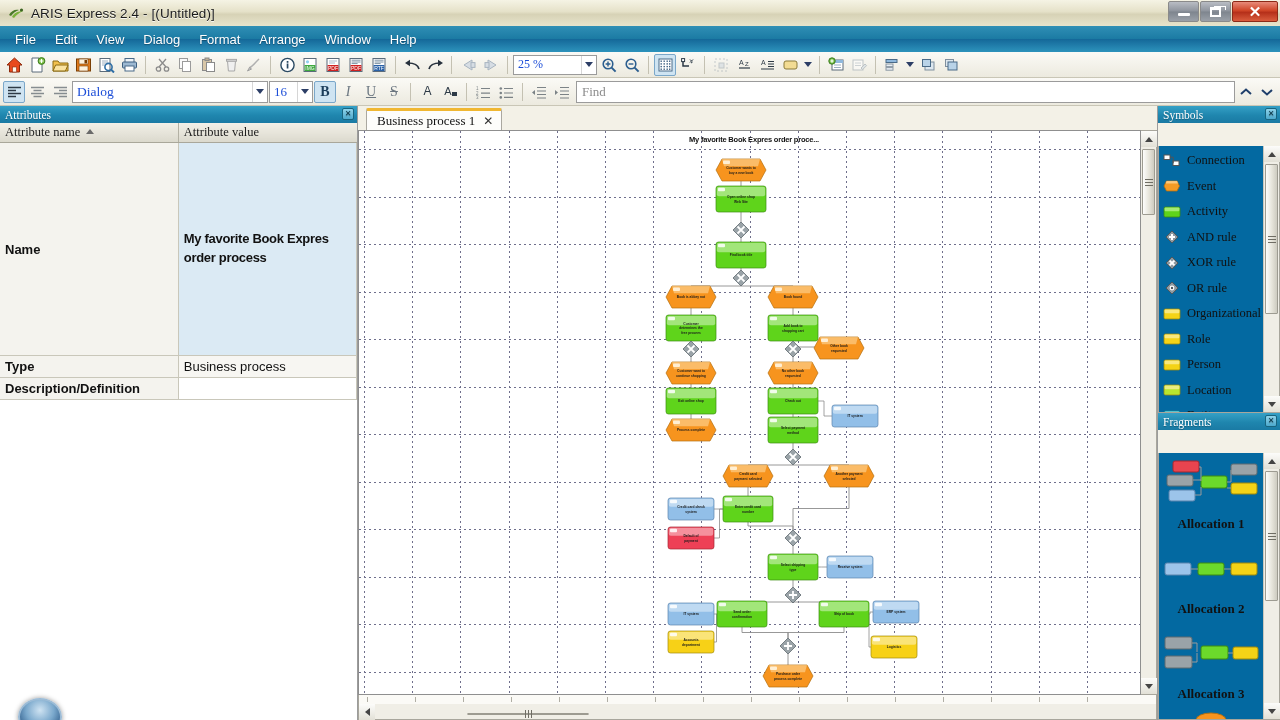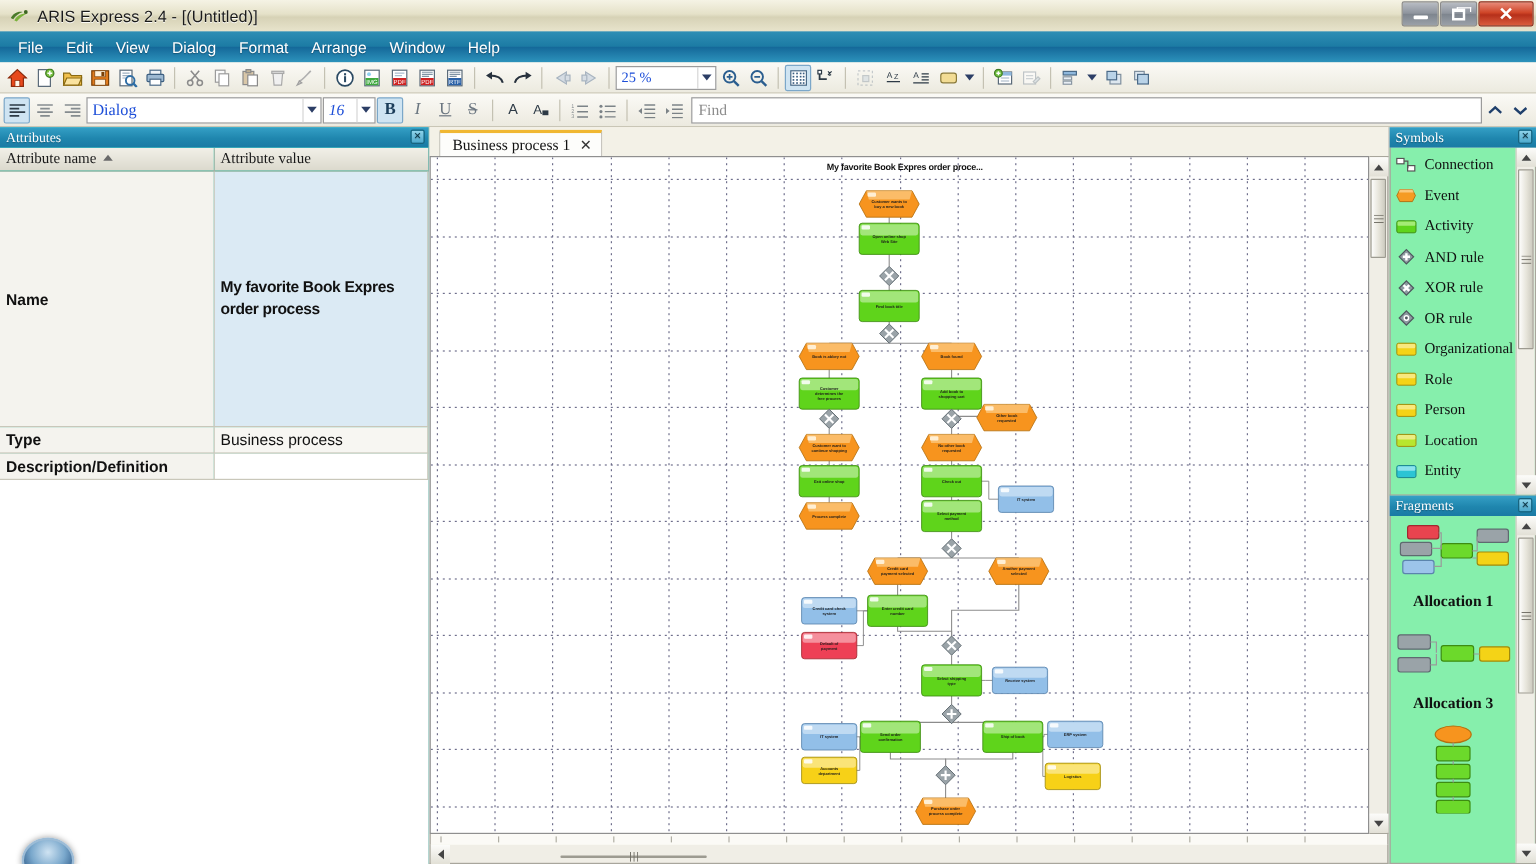--- a/index.html
+++ b/index.html
@@ -108,21 +108,21 @@
   .combo .val { padding: 0 4px; flex: 1; white-space: nowrap; overflow: hidden;
                 font-family: "Liberation Serif", serif; }
   .combo .arw {
     width: 15px; display: flex; align-items: center; justify-content: center;
     border-left: 1px solid #d6d6d6; height: 100%;
   }
   .caret-dn { width: 0; height: 0; border-left: 4px solid transparent;
               border-right: 4px solid transparent; border-top: 5px solid #2c3e66; }
   #zoomcombo { width: 84px; }
   #fontcombo { width: 196px; height: 22px; }
-  #sizecombo { width: 44px; height: 22px; font-style: italic; }
+  #sizecombo { width: 44px; height: 22px; }
   #findbox {
     flex: 1; height: 22px; border: 1px solid #9b9b9b; background: #fff;
     display: flex; align-items: center; padding: 0 5px; margin-left: 2px;
   }
   #findbox .ph { font-size: 13px; color: #8c8c8c; font-family: "Liberation Serif", serif; }
   .chev { width: 20px; height: 22px; display: flex; align-items: center; justify-content: center; }
   .chev svg { display: block; }
 
   
   #body { flex: 1; display: flex; min-height: 0; background: #f3f1e7; }
@@ -240,21 +240,21 @@
   .tri.lt { border-top: 4px solid transparent; border-bottom: 4px solid transparent; border-right: 5px solid #444; }
   #hruler { height: 9px; flex: none; background: #fbfaf6;
             border-left: 1px solid #a8a69c; border-right: 1px solid #a8a69c;
             position: relative; overflow: hidden; }
   #hruler i { position: absolute; top: 2px; width: 1px; height: 5px; background: #b0aea4; }
 
   
   #right { width: 122px; flex: none; display: flex; flex-direction: column;
            background: #f3f1e7; }
   .symlist { flex: 1; display: flex; min-height: 0;
-             background: #86efac; border: 1px solid #a8a69c; border-top: none; }
+             background: #0369a1; border: 1px solid #a8a69c; border-top: none; margin-top: 23px; }
   .symitems { flex: 1; overflow: hidden; padding-top: 2px; }
   .symrow { height: 25.5px; display: flex; align-items: center; gap: 6px; padding-left: 4px; }
   .symrow .lbl {
     font-size: 12.5px; color: #111; font-family: "Liberation Serif", serif;
     white-space: nowrap; overflow: hidden;
   }
   .symicon { width: 18px; height: 14px; flex: none; position: relative; }
 
   .fragitems { flex: 1; overflow: hidden; padding-top: 4px; }
   .fragblock { margin-bottom: 4px; }
@@ -1175,20 +1175,31 @@
                     <rect x="42" y="17" width="26" height="12" rx="2" fill="#6CD92B" stroke="#3d8c11"></rect>
                     <rect x="72" y="5" width="26" height="11" rx="2" fill="#9AA3A8" stroke="#5f6a70"></rect>
                     <rect x="72" y="24" width="26" height="11" rx="2" fill="#F4D317" stroke="#a08a0c"></rect>
                     <path d="M40 8h2v14M34 21h8M36 36h6v-8M68 23h4v-12M72 29h-4" stroke="#9a9a9a" fill="none"></path>
                   </svg>
                 </div>
                 <div class="fraglabel">Allocation 1</div>
               </div>
               <div class="fragblock">
                 <div class="fragthumb" style="display: flex; align-items: center; justify-content: center;">
+                  <svg width="104" height="22" viewBox="0 0 104 22">
+                    <rect x="6" y="4" width="26" height="12" rx="2" fill="#9CC4EA" stroke="#5b84ad"></rect>
+                    <rect x="39" y="4" width="26" height="12" rx="2" fill="#6CD92B" stroke="#3d8c11"></rect>
+                    <rect x="72" y="4" width="26" height="12" rx="2" fill="#F4D317" stroke="#a08a0c"></rect>
+                    <path d="M32 10h7M65 10h7" stroke="#9a9a9a"></path>
+                  </svg>
+                </div>
+                <div class="fraglabel">Allocation 2</div>
+              </div>
+              <div class="fragblock">
+                <div class="fragthumb" style="display: flex; align-items: center; justify-content: center;">
                   <svg width="104" height="42" viewBox="0 0 104 42">
                     <rect x="6" y="3" width="27" height="12" rx="2" fill="#9AA3A8" stroke="#5f6a70"></rect>
                     <rect x="6" y="22" width="27" height="12" rx="2" fill="#9AA3A8" stroke="#5f6a70"></rect>
                     <rect x="42" y="12" width="27" height="13" rx="2" fill="#6CD92B" stroke="#3d8c11"></rect>
                     <rect x="74" y="13" width="25" height="12" rx="2" fill="#F4D317" stroke="#a08a0c"></rect>
                     <path d="M33 9h5v9M33 28h5v-9M69 19h5" stroke="#9a9a9a" fill="none"></path>
                   </svg>
                 </div>
                 <div class="fraglabel">Allocation 3</div>
               </div>

